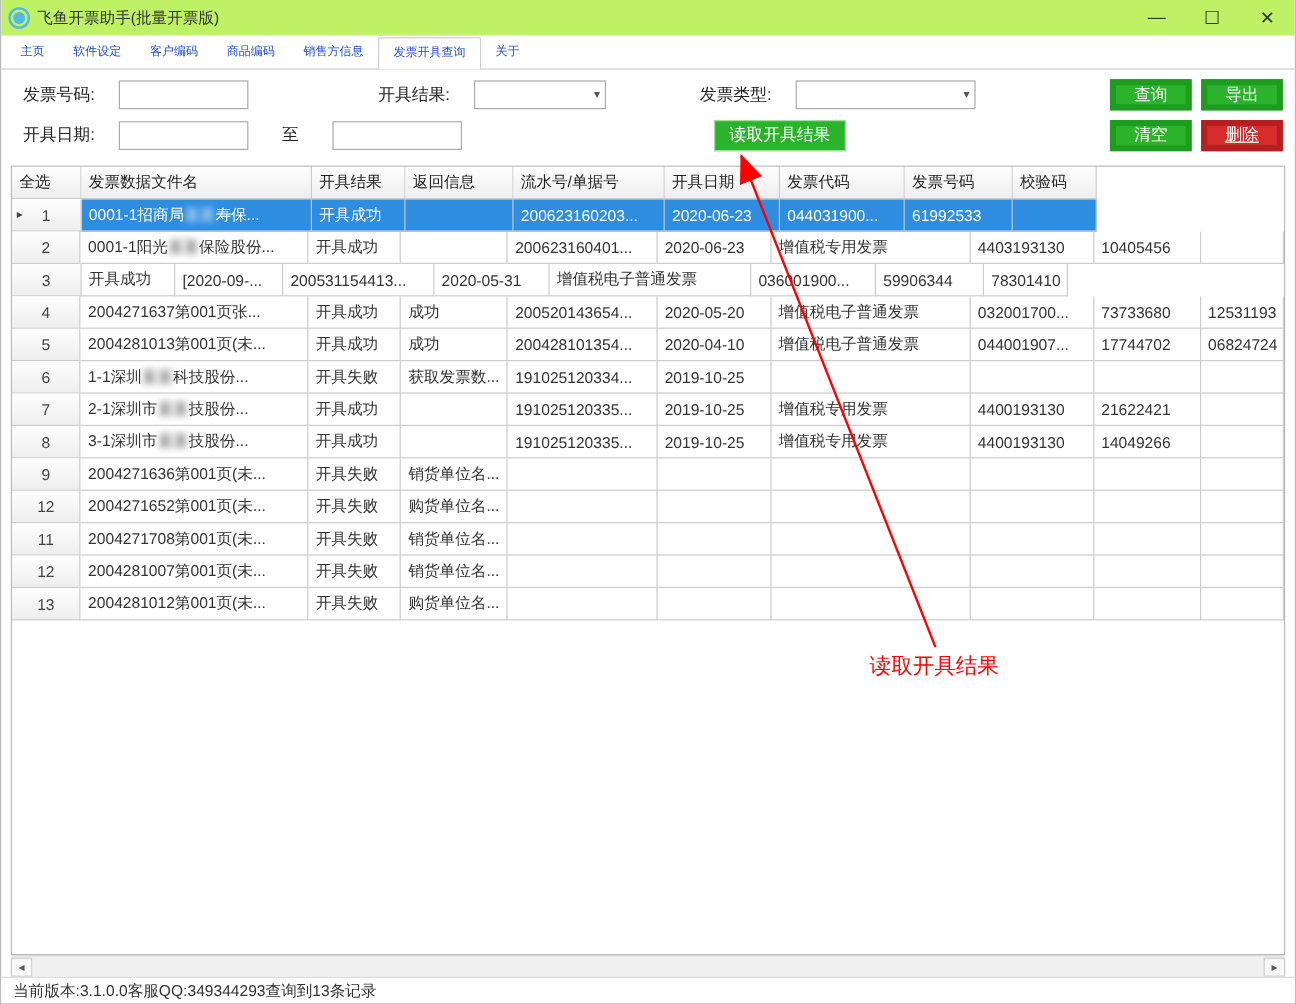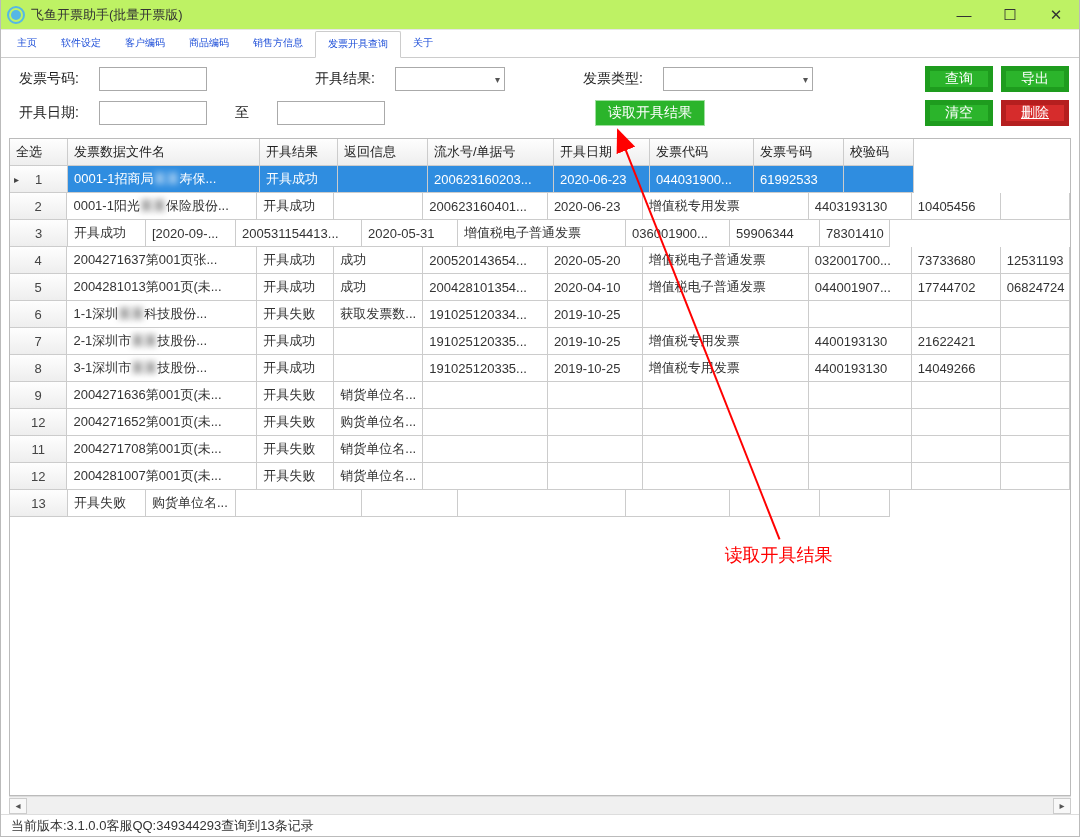--- a/index.html
+++ b/index.html
@@ -451,20 +451,21 @@
         <div class="gc c-msg">销货单位名...</div>
         <div class="gc c-seq"></div>
         <div class="gc c-date"></div>
         <div class="gc c-type"></div>
         <div class="gc c-code"></div>
         <div class="gc c-num"></div>
         <div class="gc c-chk"></div>
       </div>
       <div class="gridrow">
         <div class="gc gc-rownum c-sel">13</div>
+        <div class="gc c-file">2004281012第001页(未...</div>
         <div class="gc c-res">开具失败</div>
         <div class="gc c-msg">购货单位名...</div>
         <div class="gc c-seq"></div>
         <div class="gc c-date"></div>
         <div class="gc c-type"></div>
         <div class="gc c-code"></div>
         <div class="gc c-num"></div>
         <div class="gc c-chk"></div>
       </div>
     </div>

